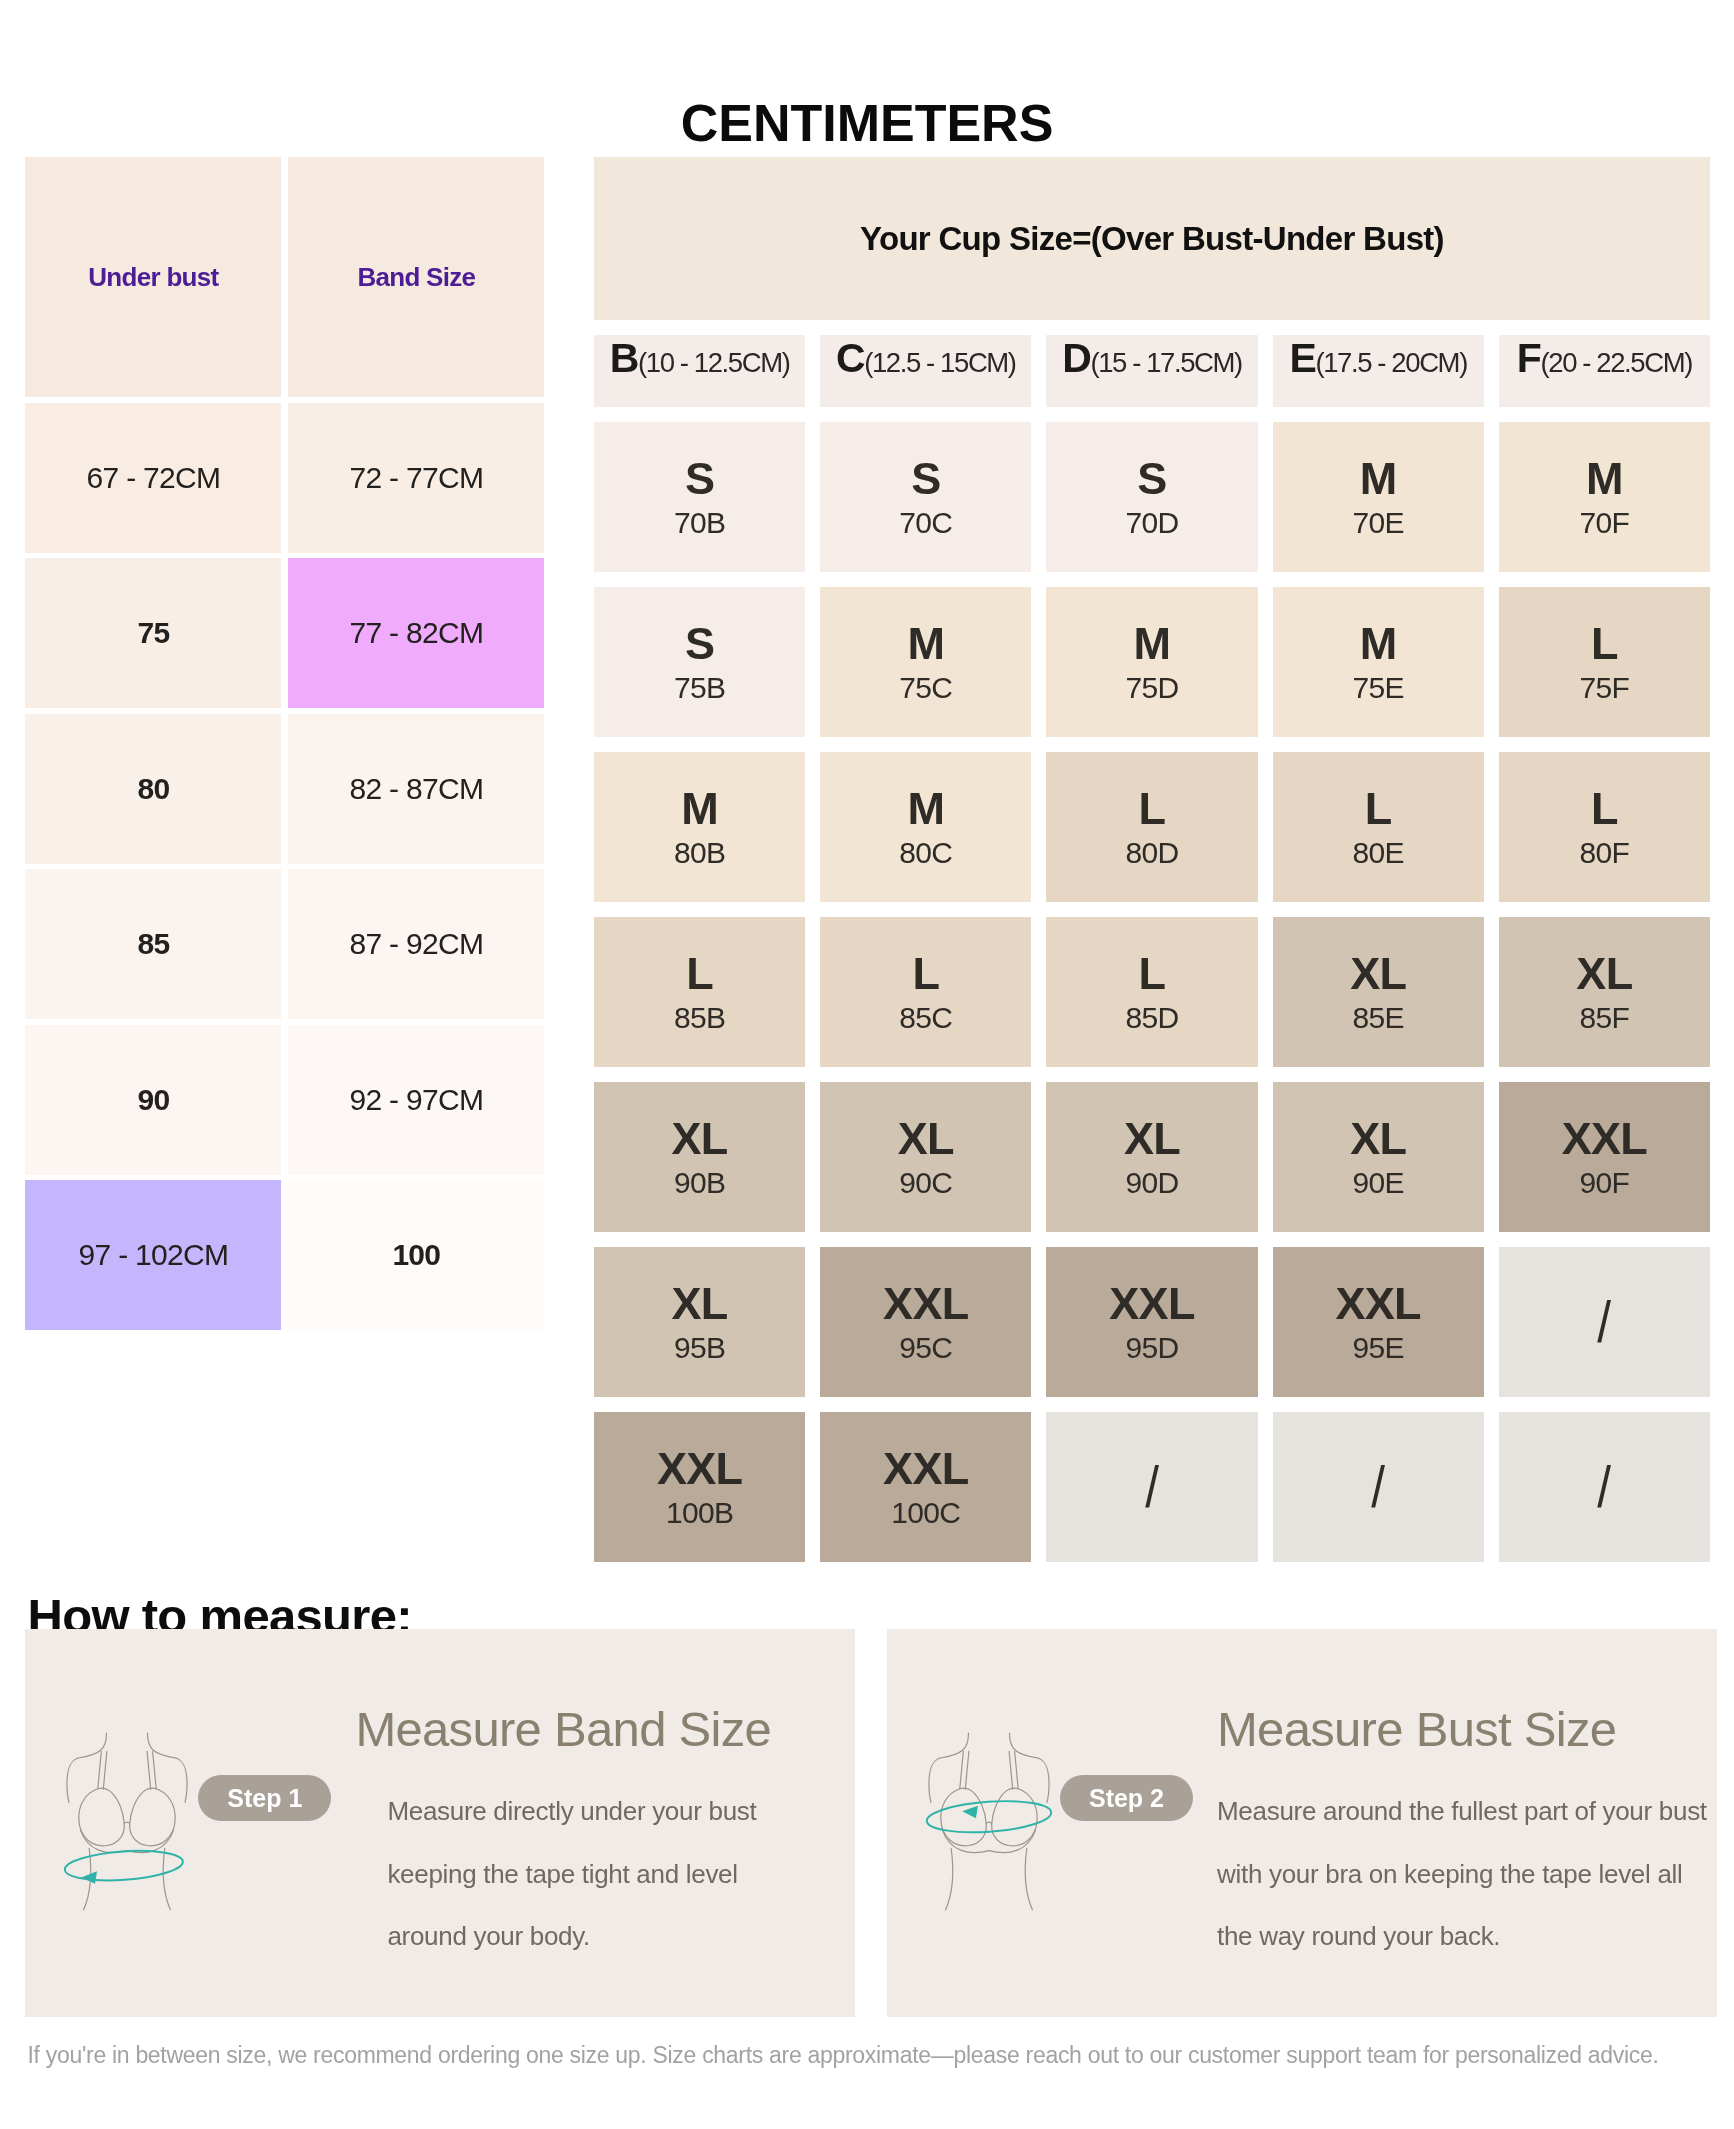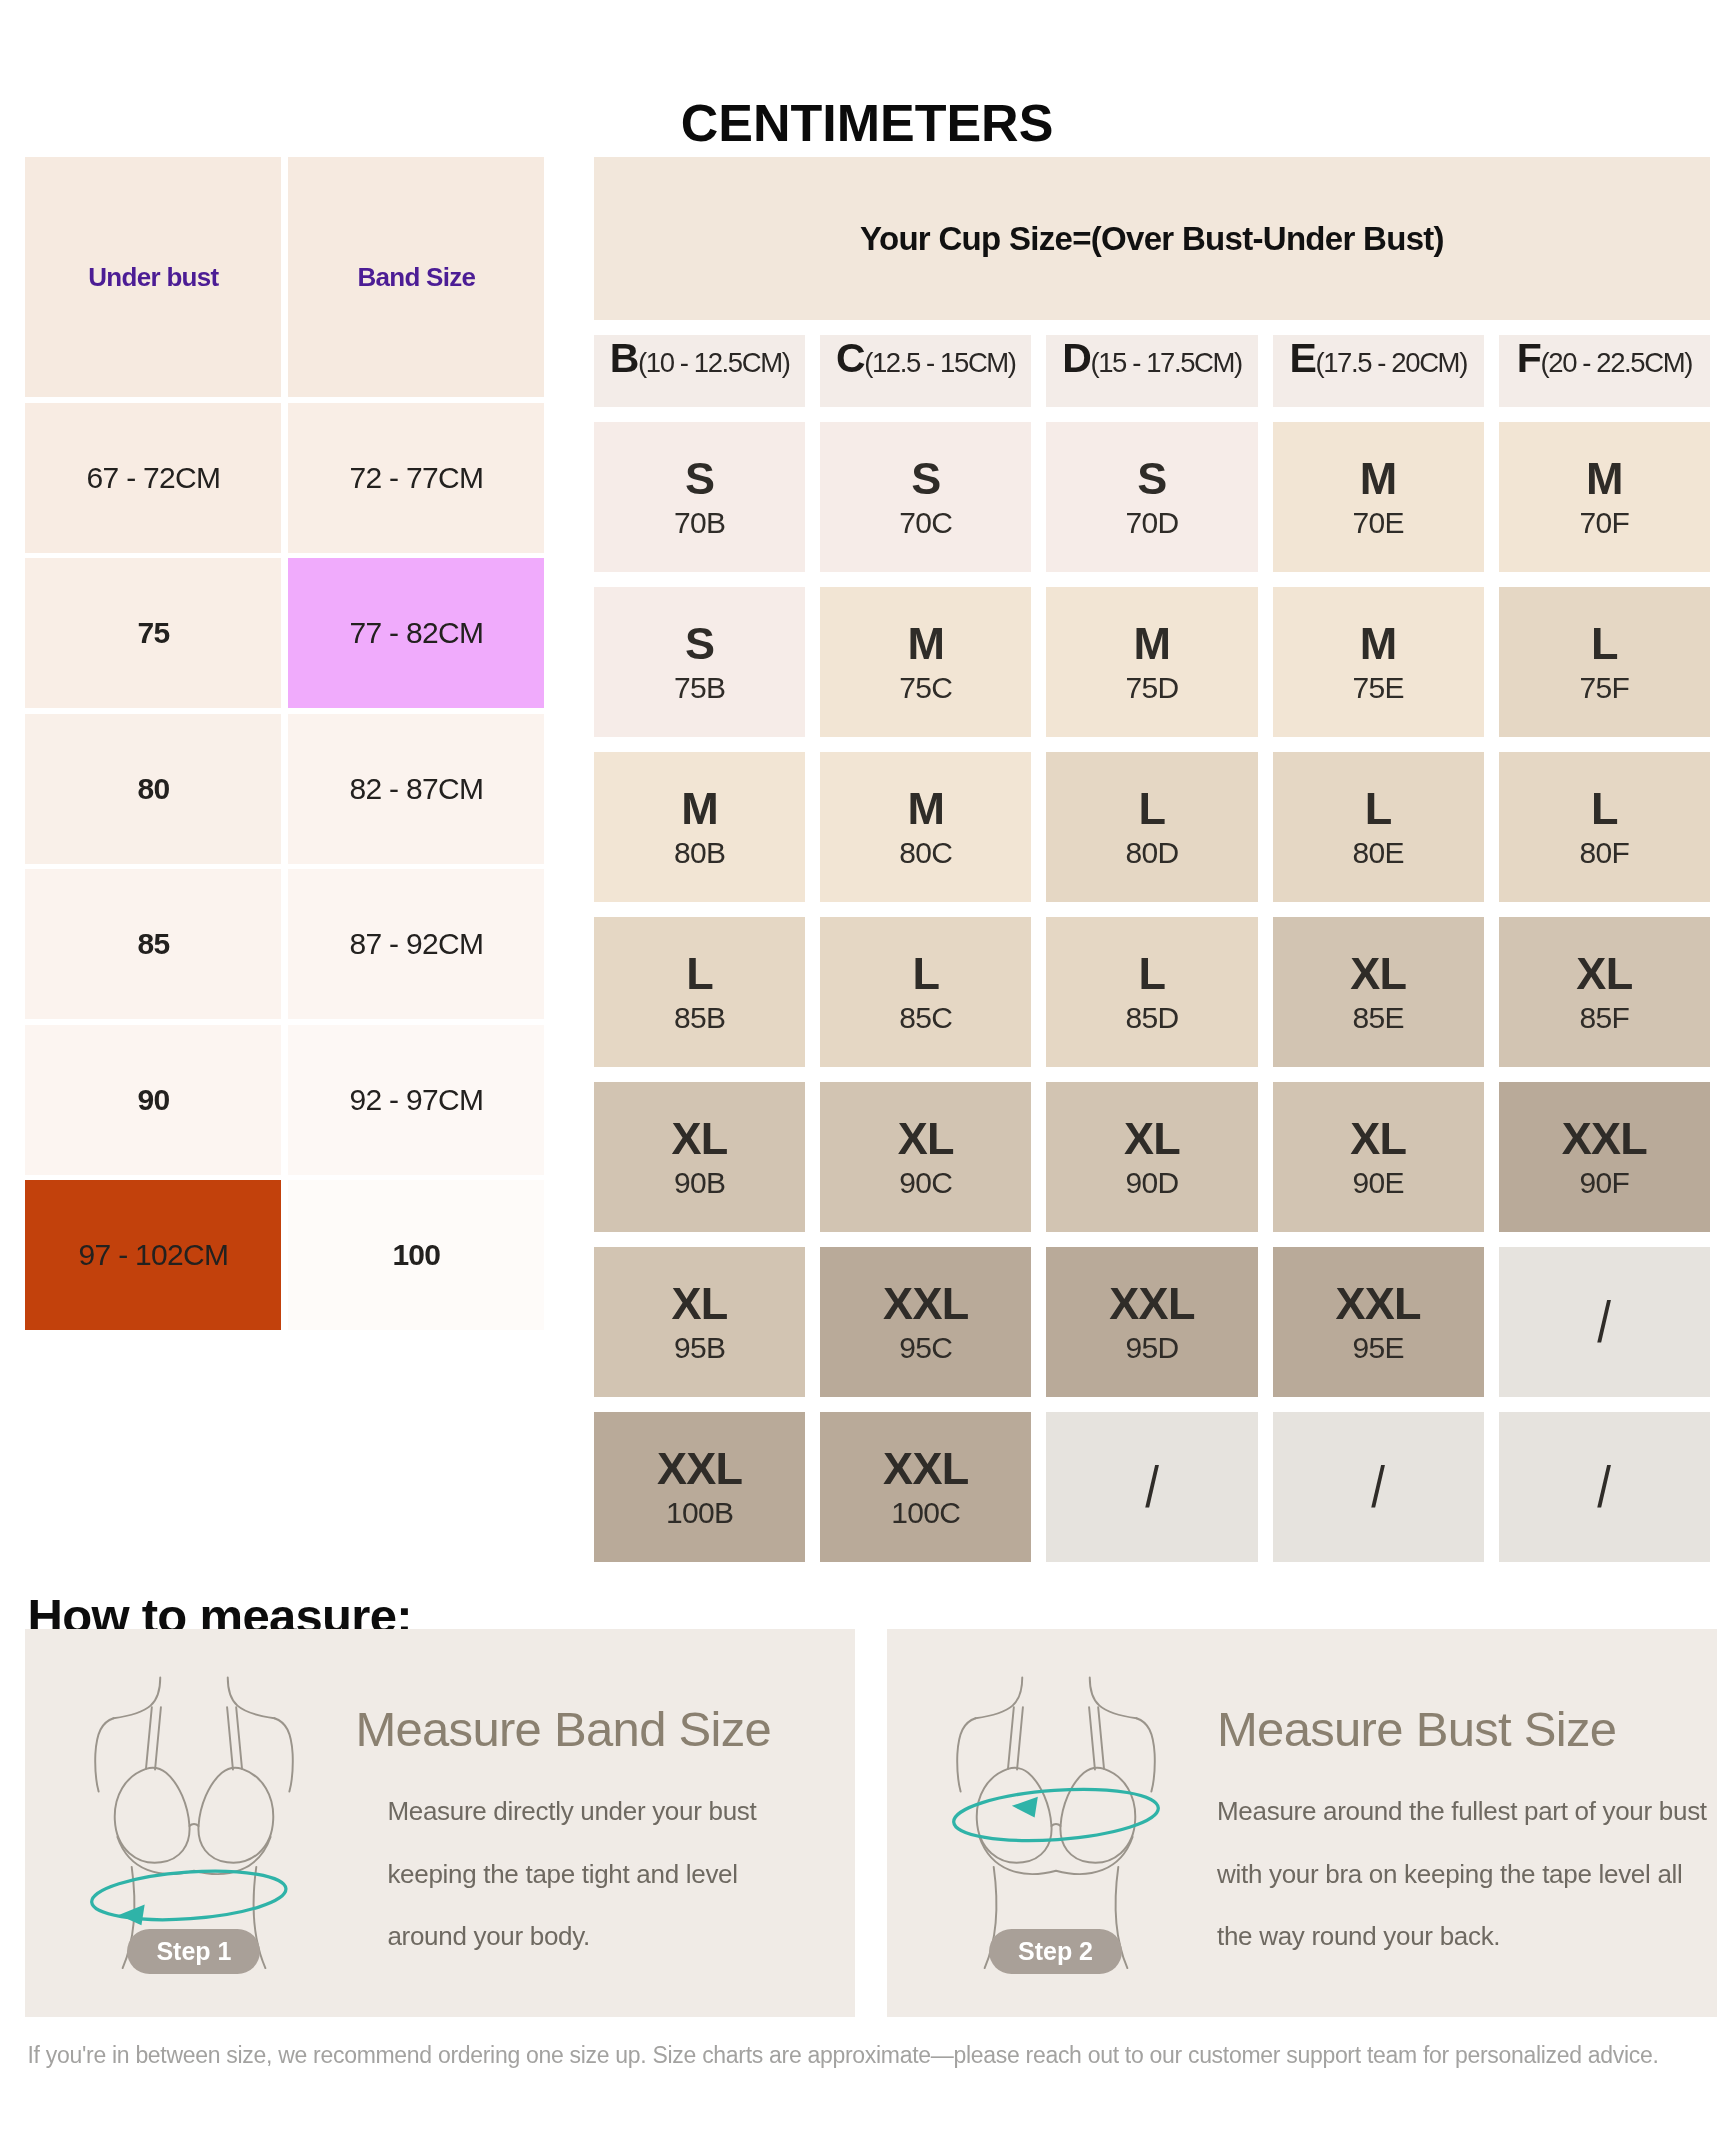--- a/index.html
+++ b/index.html
@@ -40,21 +40,21 @@
   .cell .size{font-weight:bold;font-size:45px;line-height:1;color:#2f2c28;letter-spacing:-0.7px;}
   .cell .code{font-size:30px;line-height:1;color:#2f2c28;letter-spacing:-0.7px;}
   .cell .slash{font-size:58px;line-height:1;color:#2f2c28;font-weight:400;transform:scaleX(0.85);}
   
   .howto{position:absolute;top:1547px;left:27.5px;font-size:49px;font-weight:bold;color:#0d0d0d;letter-spacing:-0.7px;}
   .card{
     position:absolute;top:1629px;width:830px;height:388px;background:#f0ebe6;
     display:flex;align-items:flex-start;padding:0;box-sizing:border-box;
   }
   .card.c1{left:25.4px;} .card.c2{left:887px;}
-  .fig-col{width:275px;margin:38px 0 0 31px;display:flex;flex-direction:column;align-items:center;flex:none;}
+  .fig-col{width:275px;margin:38px 0 0 31px;display:flex;flex-direction:row;align-items:center;flex:none;}
   svg.fig{width:234px;height:305px;display:block;}
   .fig-line{fill:none;stroke:#9a948b;stroke-width:3px;stroke-linecap:round;}
   .tape{fill:none;stroke:var(--accent,#2fb3a8);stroke-width:5px;}
   .tape-arrow{fill:var(--accent,#2fb3a8);stroke:none;}
   .badge{
     margin-top:-43px;background:#a9a098;color:#ffffff;font-weight:bold;font-size:25px;
     padding:8.2px 29px;border-radius:686px;white-space:nowrap;
   }
   .card-text{margin:72px 0 0 24px;}
   .card-title{margin:0;font-size:49px;font-weight:normal;color:#8a8070;letter-spacing:-0.7px;}
@@ -100,21 +100,21 @@
   <div class="lcell ub" style="background: rgb(248, 236, 227);">67 - 72CM</div>
       <div class="lcell ub" style="background: rgb(249, 238, 230);">72 - 77CM</div>
       <div class="lcell band" style="background: rgb(249, 238, 230);">75</div>
       <div class="lcell ub" style="background: #f0abfc;">77 - 82CM</div>
       <div class="lcell band" style="background: rgb(249, 240, 233);">80</div>
       <div class="lcell ub" style="background: rgb(251, 243, 238);">82 - 87CM</div>
       <div class="lcell band" style="background: rgb(251, 243, 238);">85</div>
       <div class="lcell ub" style="background: rgb(252, 245, 241);">87 - 92CM</div>
       <div class="lcell band" style="background: rgb(252, 245, 241);">90</div>
       <div class="lcell ub" style="background: rgb(253, 248, 245);">92 - 97CM</div>
-      <div class="lcell ub" style="background: #c2410c;">97 - 102CM</div>
+      <div class="lcell ub" style="background: #c4b5fd;">97 - 102CM</div>
       <div class="lcell band" style="background: rgb(254, 251, 249);">100</div>
     </div>
 
   <div class="cup-grid">
     <div class="cup-header" style="background: rgb(242, 231, 219);">Your Cup Size=(Over Bust-Under Bust)</div>
   <div class="subhead" style="background: rgb(243, 236, 232);">
         <span class="letter">B</span>
         <span class="range">(10 - 12.5CM)</span>
       </div>
       <div class="subhead" style="background: rgb(243, 236, 232);">

